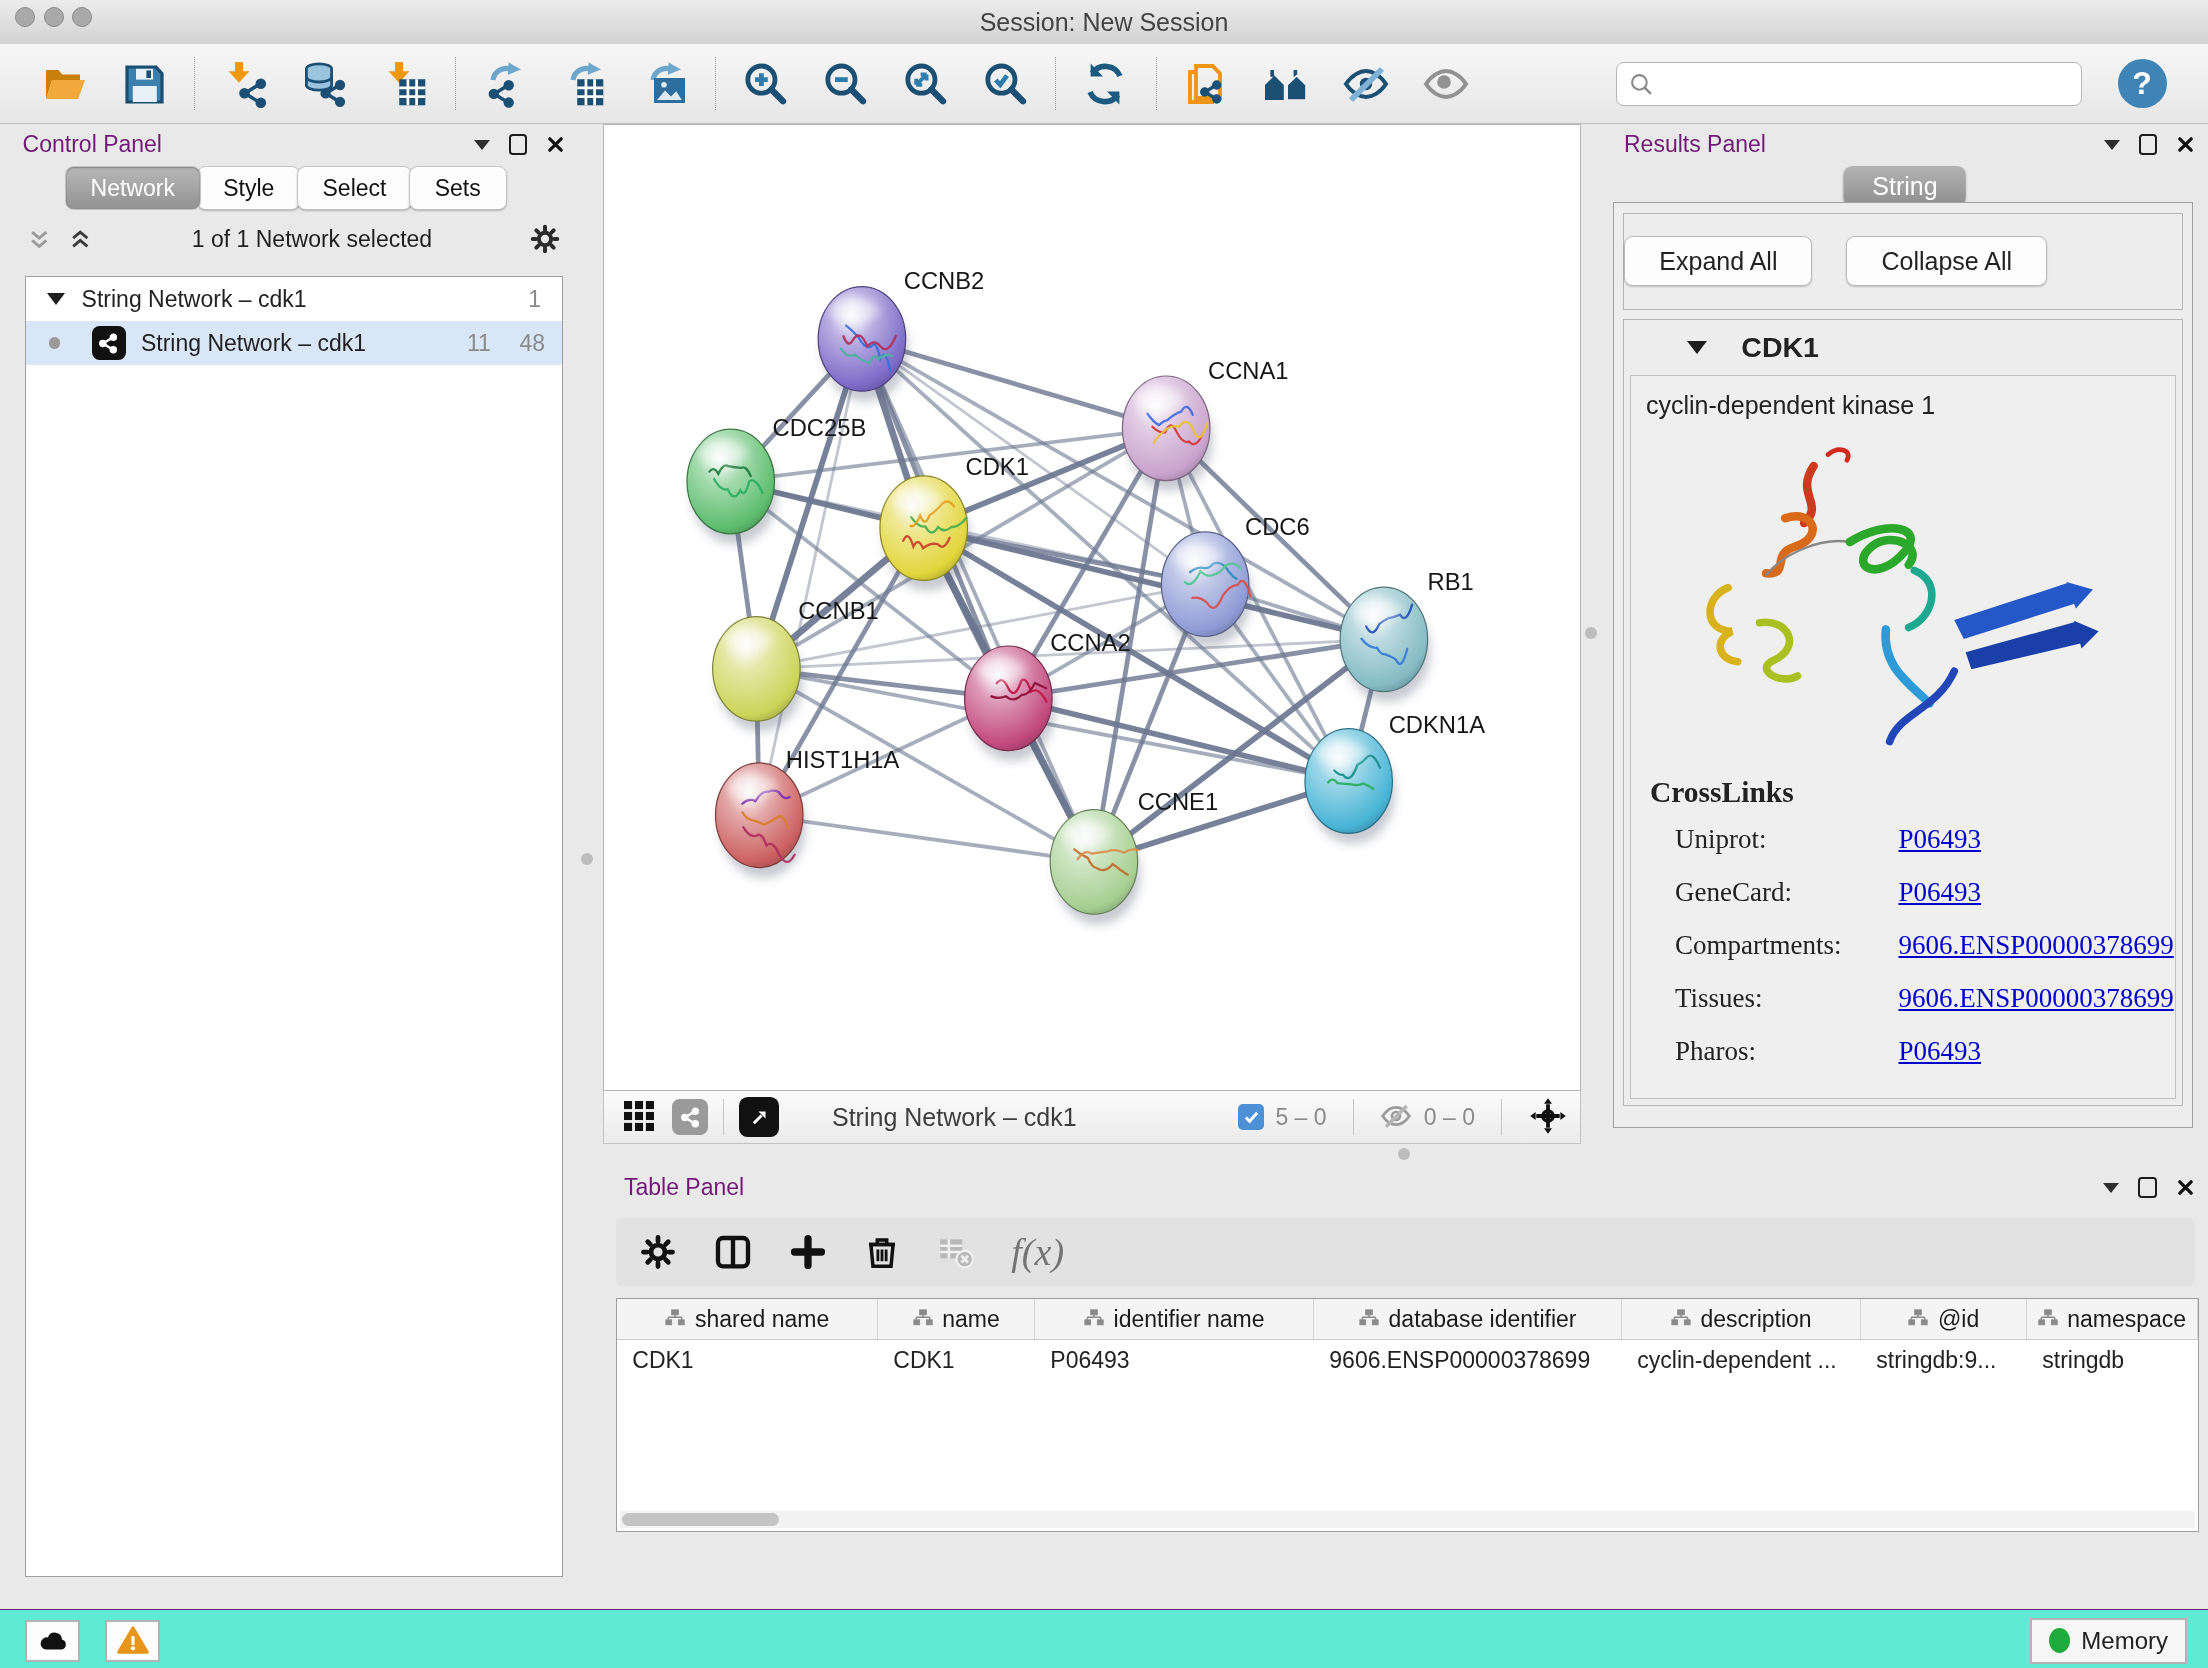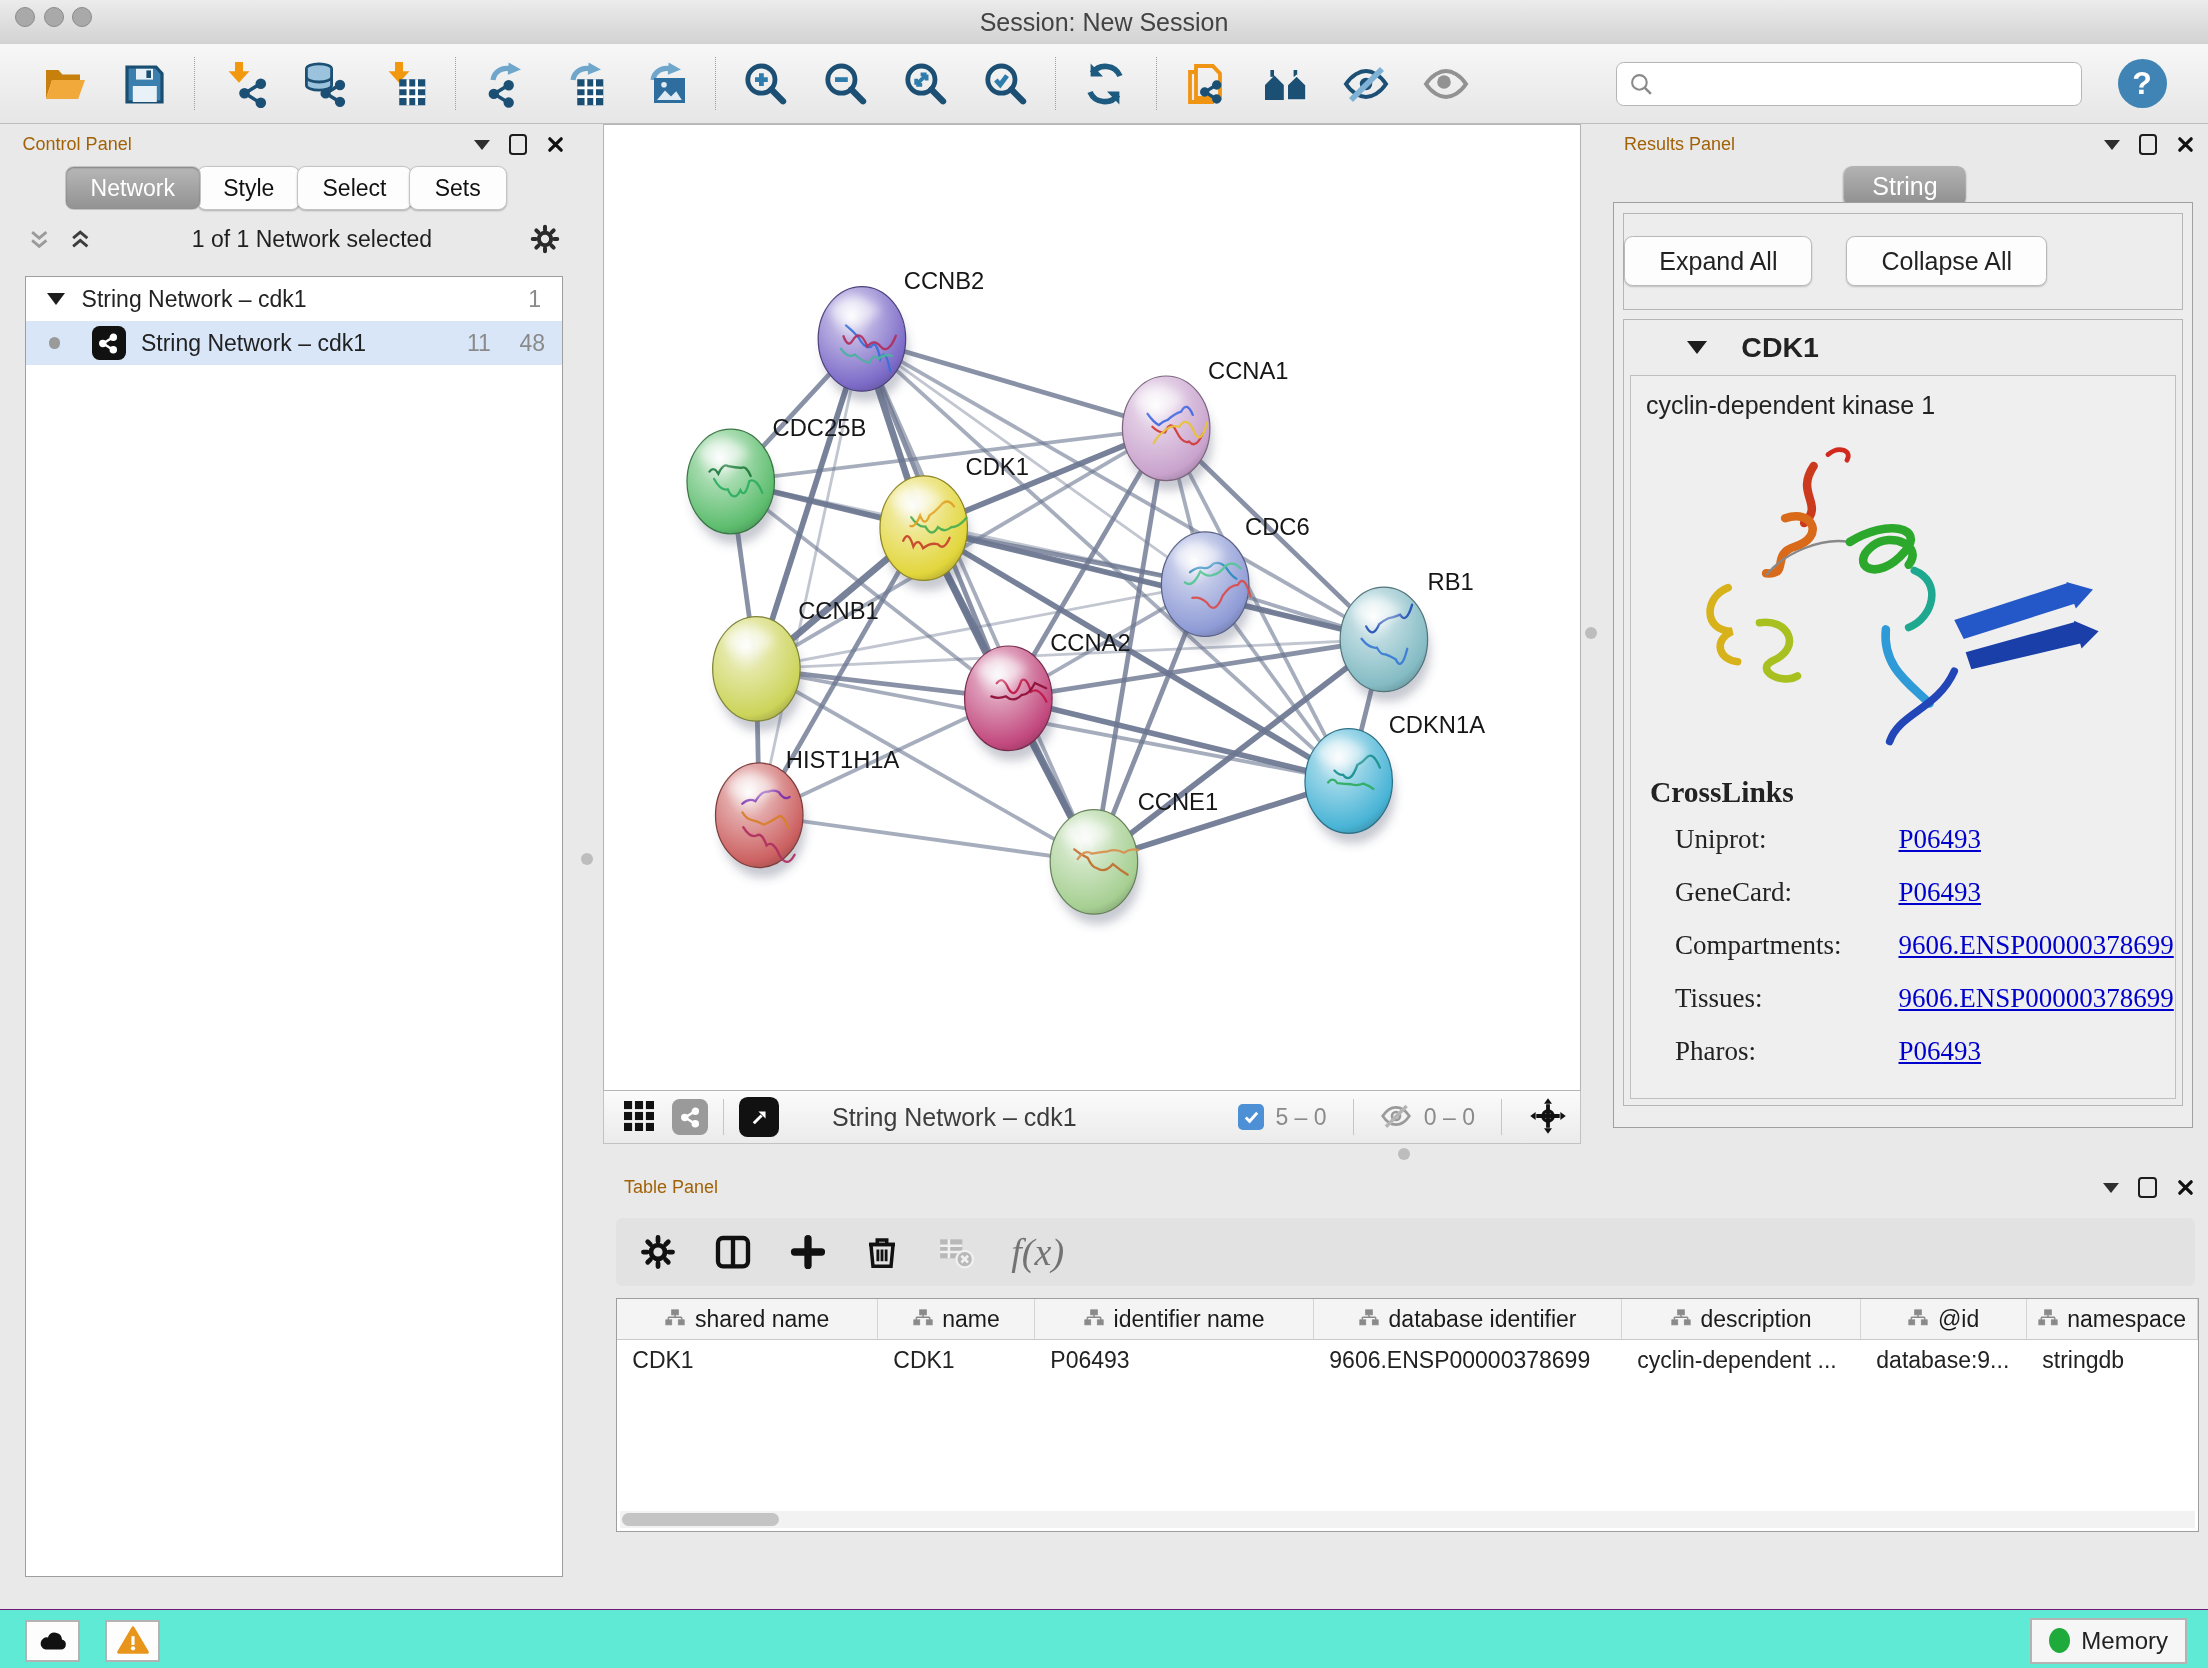--- a/index.html
+++ b/index.html
@@ -20,21 +20,21 @@
         align-items:center;justify-content:center;}
   .tsep{width:0;height:53px;border-left:1.9px dotted #9f9f9f;margin:0 25px 0 -5.7px;flex:0 0 auto;}
   .searchwrap{position:relative;margin-left:114px;flex:0 0 auto;}
   .searchwrap svg{position:absolute;left:13.3px;top:10.5px;}
   .searchbox{width:466px;height:44px;border:1px solid #b5b5b5;border-radius:7.6px;
              background:#fff;font-size:23px;padding:0 9.5px 0 49px;box-sizing:border-box;outline:none;}
   .helpbtn{width:49px;height:49px;border-radius:50%;background:#3f84b4;color:#fff;
            font-size:32px;font-weight:bold;display:flex;align-items:center;justify-content:center;
            margin-left:36px;}
   
-  .ptitle{font-size:18px;color:#a16207;}
+  .ptitle{font-size:23px;color:#701a75;}
   .pctrl{display:flex;align-items:center;gap:19px;}
   .caret-down{width:0;height:0;border-left:8.6px solid transparent;border-right:8.6px solid transparent;
               border-top:10.5px solid #2e2e2e;display:inline-block;}
   .floatbox{width:14.3px;height:17px;border:2.9px solid #1c1c1c;border-radius:3.8px;display:inline-block;}
   
   .control-panel{position:absolute;left:7.6px;top:124px;width:563px;height:1480px;}
   .cp-titlerow{position:absolute;left:15px;right:5.7px;top:3.8px;height:34px;display:flex;align-items:center;}
   .cp-titlerow .ptitle{flex:1;}
   .tabbar{position:absolute;left:57px;top:42px;display:flex;}
   .tab{height:42px;padding:0 25px;display:flex;align-items:center;font-size:23px;color:#111;
@@ -800,21 +800,21 @@
             </svg>
             <span>namespace</span>
           </div>
         </div>
       <div class="tbl-row" id="tblrow0">
           <div class="td">CDK1</div>
           <div class="td">CDK1</div>
           <div class="td">P06493</div>
           <div class="td">9606.ENSP00000378699</div>
           <div class="td">cyclin-dependent ...</div>
-          <div class="td">database:9...</div>
+          <div class="td">stringdb:9...</div>
           <div class="td">stringdb</div>
         </div>
       <div class="hscroll">
           <span class="hthumb"></span>
         </div>
     </div>
   </section>
 
   <span class="splitdot" style="left:581px;top:853px"></span>
   <span class="splitdot" style="left:1585px;top:627px"></span>

